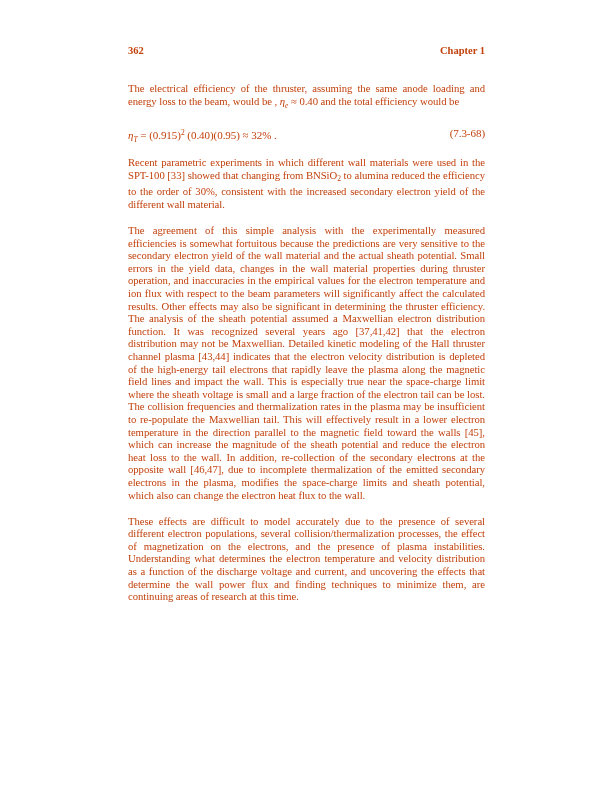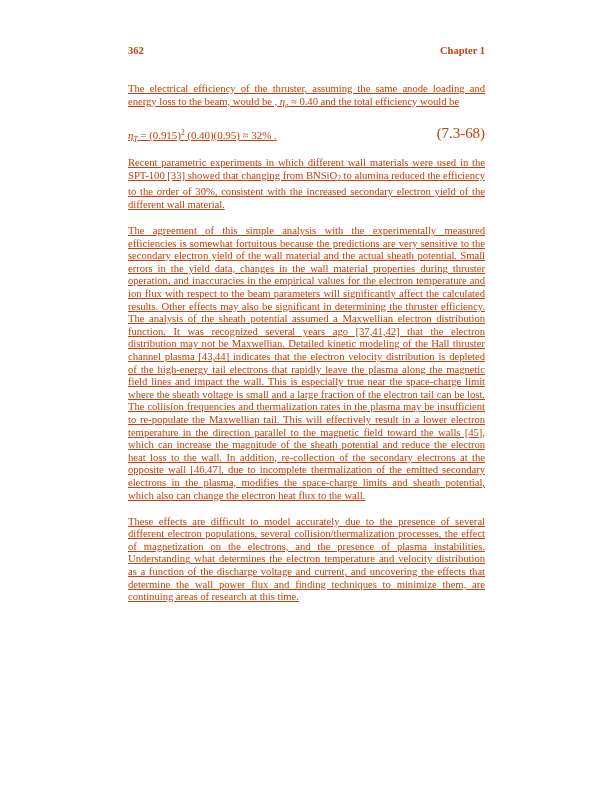--- a/index.html
+++ b/index.html
@@ -29,38 +29,37 @@
   }
   .content {
     position: absolute;
     left: 128px;
     top: 82px;
     width: 357px;
     font-size: 10.7px;
     line-height: 12.6px;
     text-align: justify;
     letter-spacing: -0.05px;
-    text-decoration: underline;
   }
   p.para {
     margin: 0 0 13.5px 0;
     padding: 0;
   }
   .equation-row {
     position: relative;
     margin: 10px 0 10px 0;
     text-align: left;
     font-size: 11px;
     line-height: 14px;
   }
   .eq-number {
     position: absolute;
     right: 0;
     top: 1px;
-    font-size: 15px;
+    font-size: 11px;
   }
   .mvar {
     font-style: italic;
   }
   sub.msub {
     font-size: 7.5px;
     font-style: italic;
     vertical-align: -2.5px;
     letter-spacing: 0;
   }

